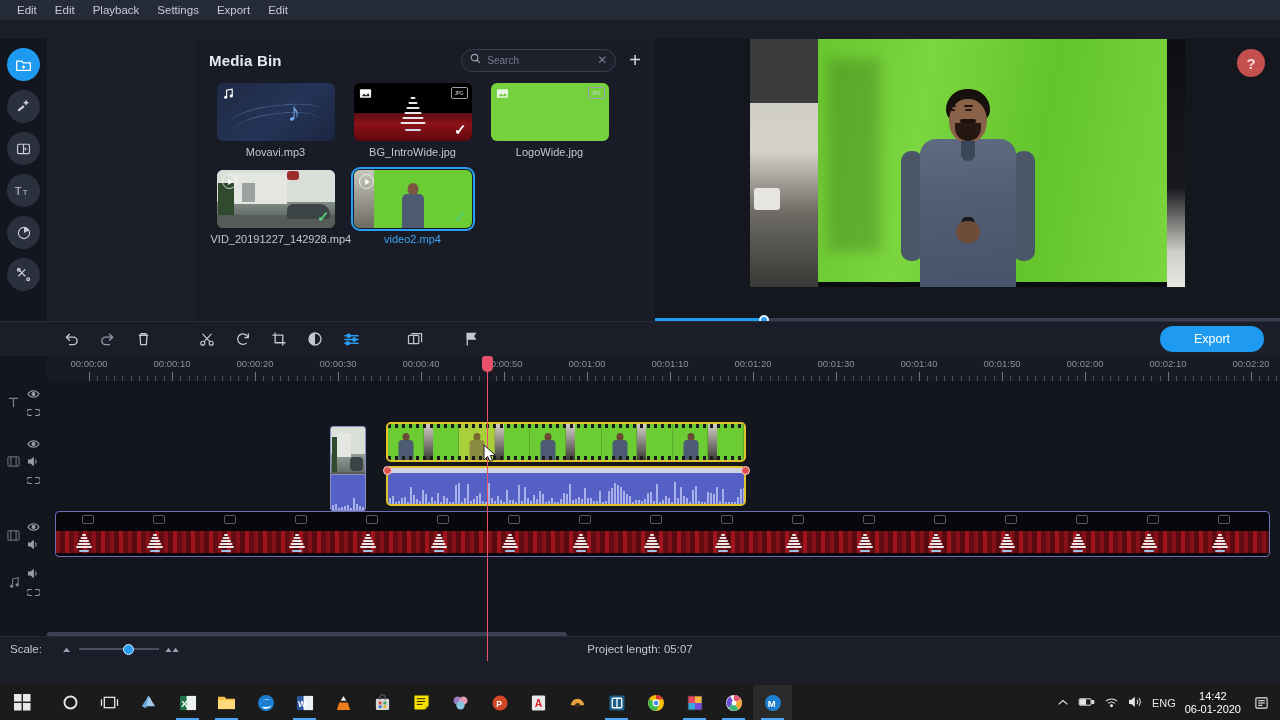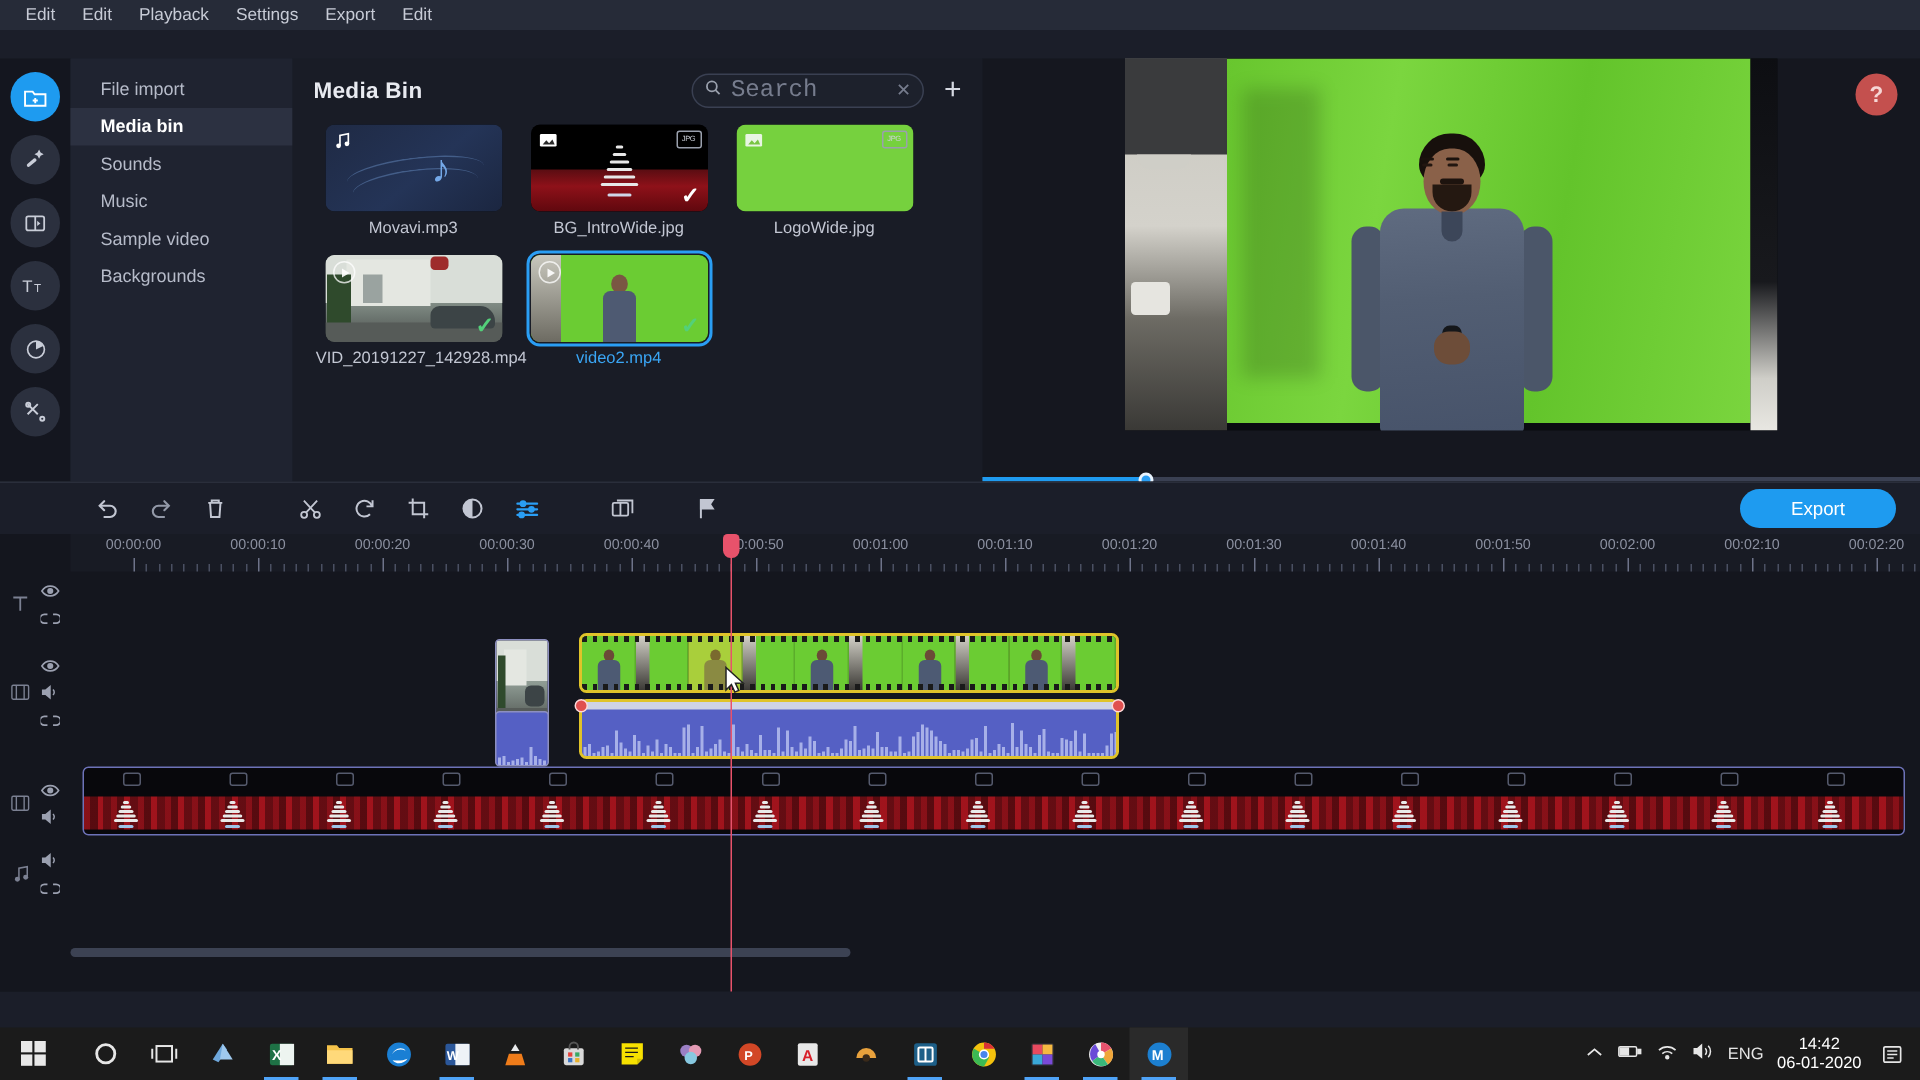--- a/index.html
+++ b/index.html
@@ -50,22 +50,22 @@
 
   
   .bin { position:absolute; left:195px; top:0; width:460px; height:282px; background:#191c26; }
   .bin-head { height:42px; display:flex; align-items:center; padding:0 14px; }
   .bin-title { font-size:15px; font-weight:bold; color:#e8eaf0; letter-spacing:.2px; }
   .search-wrap {
     margin-left:auto; width:155px; height:23px; border:1px solid #3a4052; border-radius:12px;
     display:flex; align-items:center; padding:0 8px; gap:6px; background:#1d212c;
   }
   .search-wrap input {
-    background:transparent; border:0; outline:0; color:#c9cdd8; font-size:16px;
-    font-family:Liberation Mono, monospace; width:100px;
+    background:transparent; border:0; outline:0; color:#c9cdd8; font-size:10px;
+    font-family:Liberation Sans, sans-serif; width:100px;
   }
   .search-wrap input::placeholder { color:#767c8d; }
   .search-x { margin-left:auto; color:#767c8d; font-size:12px; }
   .plus-btn { margin-left:13px; font-size:20px; color:#d6d9e2; line-height:1; }
 
   .bin-grid { display:flex; flex-wrap:wrap; padding:2px 0 0 12px; gap:0; }
   .media-cell { width:137px; margin-right:0; margin-bottom:3px; }
   .thumb {
     width:118px; height:58px; border-radius:6px; position:relative; overflow:hidden;
     background:#0d0f16; margin:0 auto;
@@ -309,28 +309,20 @@
       </div>
       <div class="rail-btn">
         <svg width="17" height="17" viewBox="0 0 20 20" fill="none" stroke="#c9cdd8" stroke-width="1.5">
           <path d="M4 4l8 8M12 4l-8 8"></path>
             <circle cx="4.5" cy="4.5" r="1.6"></circle>
             <circle cx="15.5" cy="15.5" r="1.6"></circle>
         </svg>
       </div>
     </div>
 
-    <div class="navlist">
-      <div class="nav-item">File import</div>
-      <div class="nav-item active">Media bin</div>
-      <div class="nav-item">Sounds</div>
-      <div class="nav-item">Music</div>
-      <div class="nav-item">Sample video</div>
-      <div class="nav-item">Backgrounds</div>
-    </div>
 
     <div class="bin">
       <div class="bin-head">
         <div class="bin-title">Media Bin</div>
         <div class="search-wrap">
           <span>
             <svg width="11" height="11" viewBox="0 0 12 12" fill="none" stroke="#9aa0ad" stroke-width="1.3">
               <circle cx="5" cy="5" r="3.6"></circle>
                 <line x1="7.7" y1="7.7" x2="10.6" y2="10.6"></line>
             </svg>
@@ -1231,20 +1223,40 @@
     </div>
 
     <svg style="position:absolute;left:483px;top:88px;z-index:40" width="14" height="19" viewBox="0 0 14 19">
       <path d="M1 1l0 15 3.6-3.6 2.3 5 2.6-1.1-2.2-4.8 5.1-0.2z" fill="#fff" stroke="#222" stroke-width="1"></path>
     </svg>
 
     <div class="hscroll">
       <div class="bar"></div>
     </div>
 
+    <div class="statusbar">
+      <div class="scale-lbl">Scale:</div>
+      <div class="scale-ctl">
+        <span>
+          <svg width="11" height="8" viewBox="0 0 12 9" fill="#9ba0b0">
+              <path d="M1 8l4-5 4 5z"></path>
+            </svg>
+        </span>
+        <div class="scale-track">
+          <div class="scale-knob"></div>
+        </div>
+        <span>
+          <svg width="15" height="8" viewBox="0 0 16 9" fill="#9ba0b0">
+              <path d="M0 8l3.5-5 3.5 5z"></path>
+              <path d="M8 8l3.5-5L15 8z"></path>
+            </svg>
+        </span>
+      </div>
+      <div class="proj-len">Project length:  05:07</div>
+    </div>
   </div>
 
   <div class="taskbar">
     <div class="startbtn">
       <svg width="17" height="17" viewBox="0 0 18 18" fill="#e8e8e8">
           <rect x="0" y="0" width="8" height="8"></rect>
           <rect x="9.5" y="0" width="8" height="8"></rect>
           <rect x="0" y="9.5" width="8" height="8"></rect>
           <rect x="9.5" y="9.5" width="8" height="8"></rect>
         </svg>

